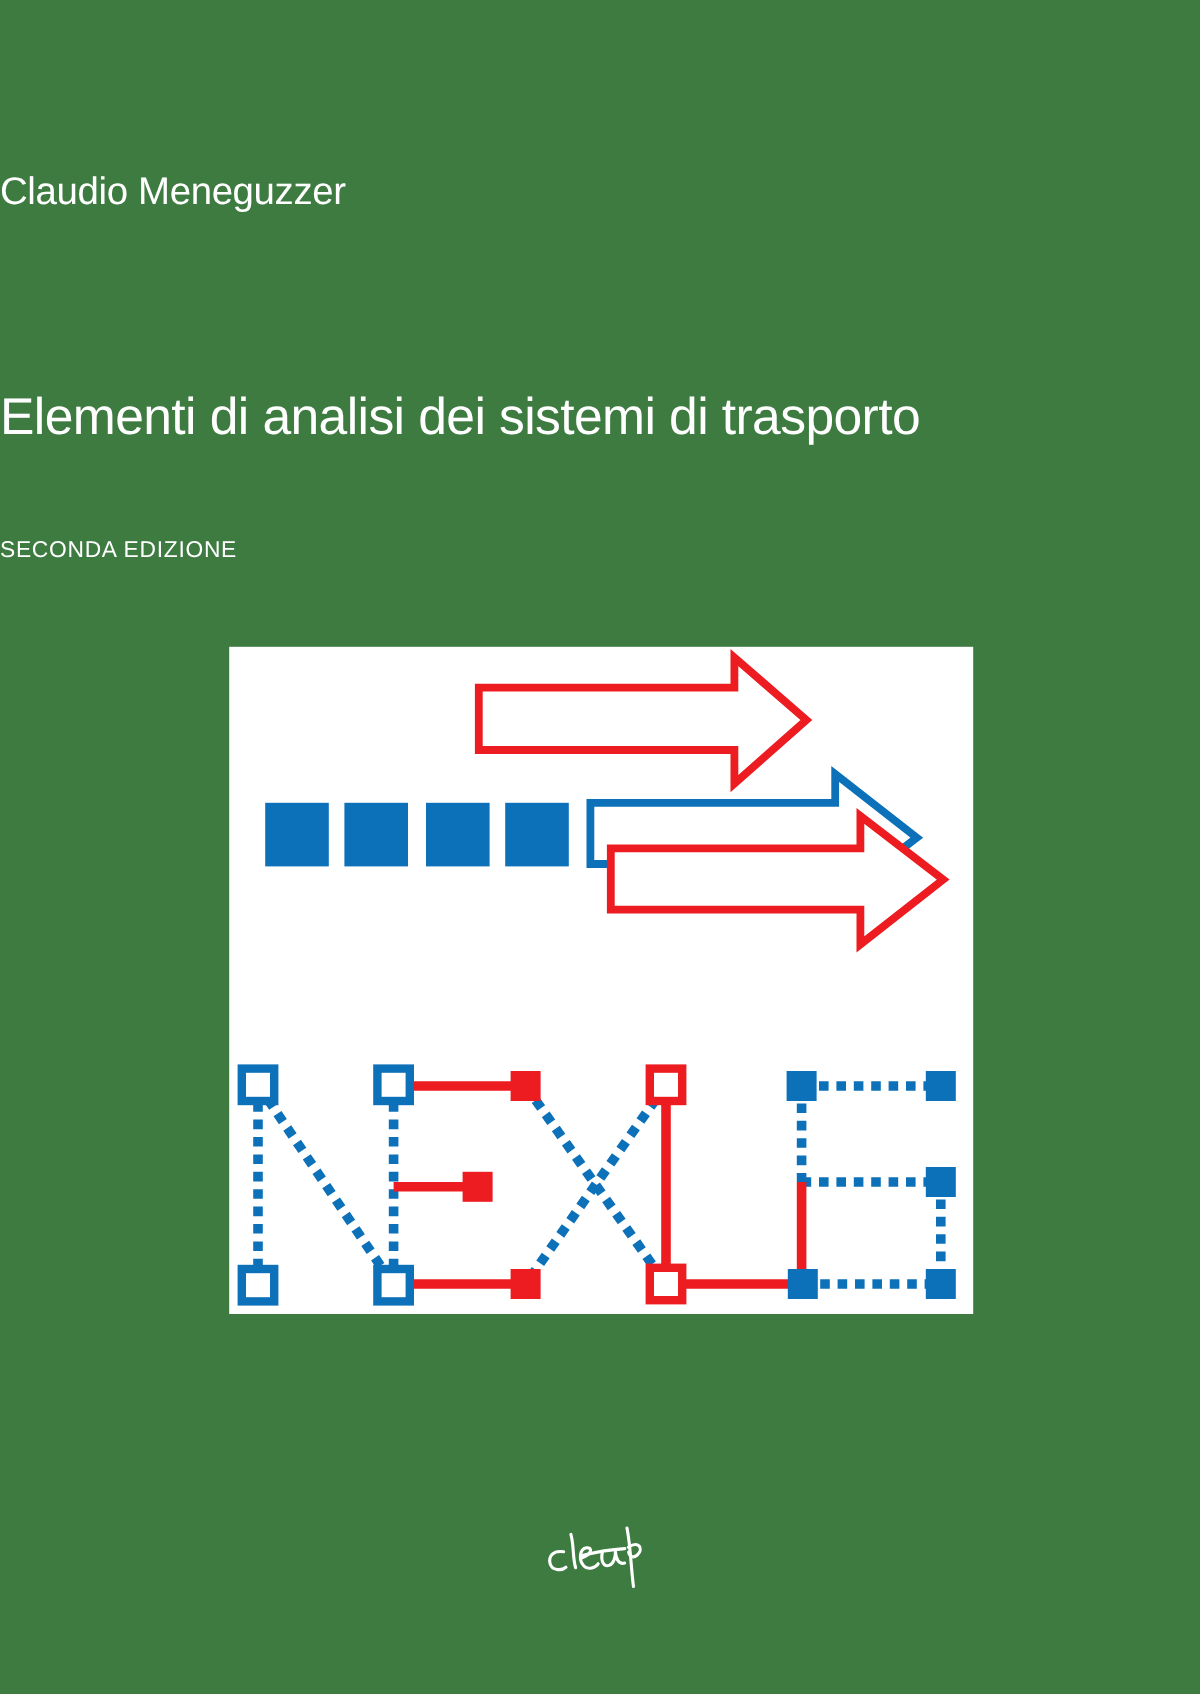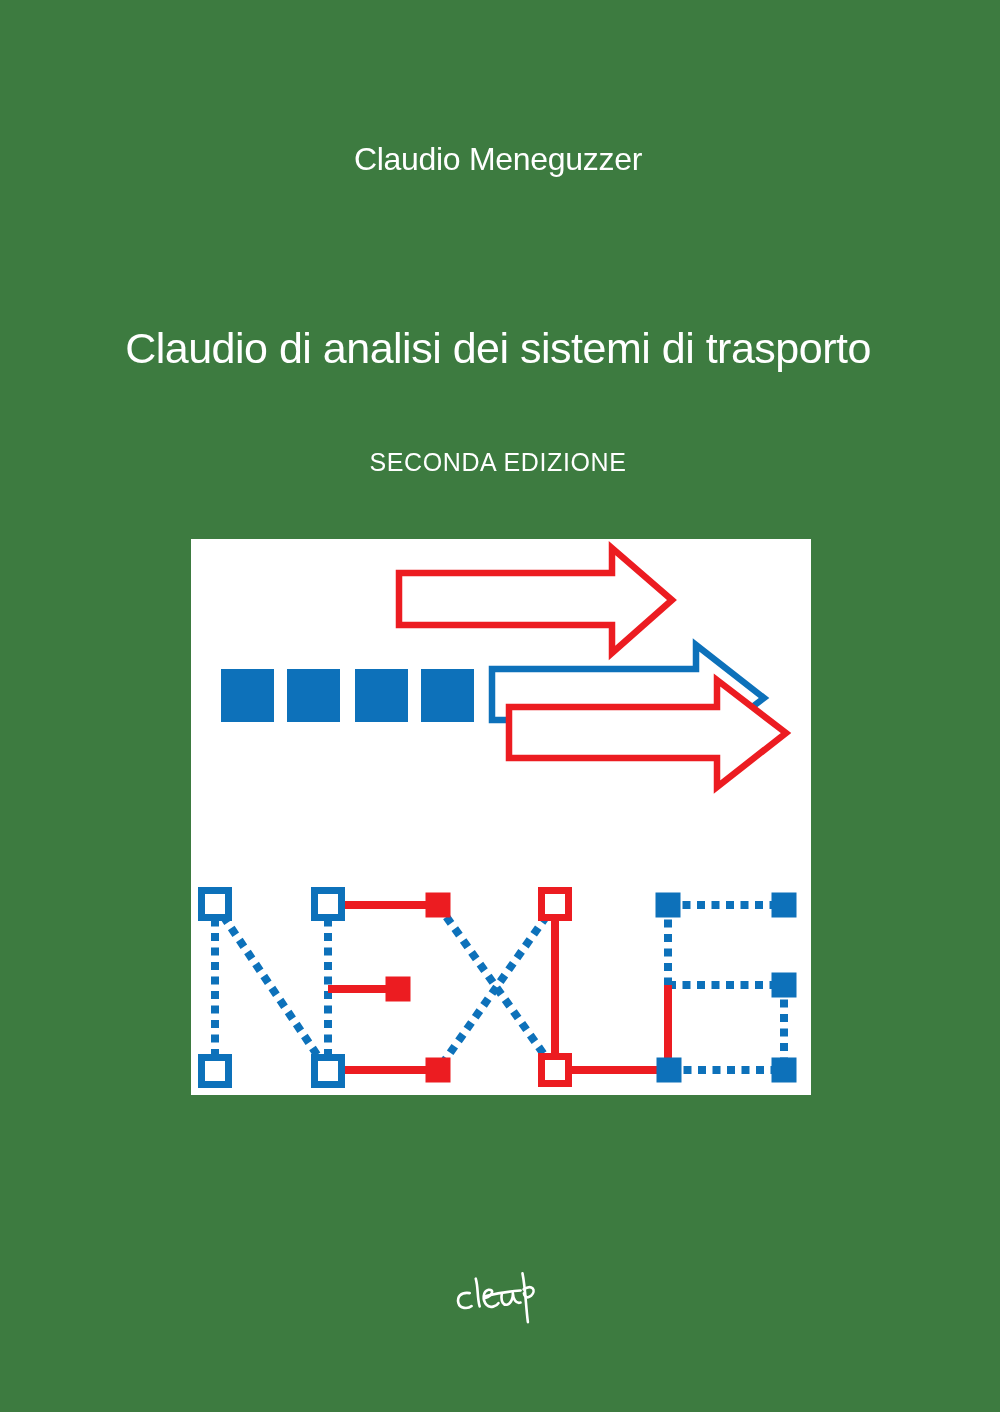--- a/index.html
+++ b/index.html
@@ -2,39 +2,39 @@
 <html><head>
 <meta charset="utf-8">
 <style>
   html,body{margin:0;padding:0}
   body{
     width:1000px;height:1412px;position:relative;overflow:hidden;
     background:#3d7b40;
     font-family:"Liberation Sans", sans-serif;
   }
   .cover{position:absolute;left:0;top:0;width:1000px;height:1412px}
-  .txt{position:absolute;left:0;width:996px;text-align:center;color:#ffffff;white-space:nowrap}
+  .txt{position:absolute;left:0;width:996px;text-align:left;color:#ffffff;white-space:nowrap}
   .author{top:141px;font-size:32px;letter-spacing:-0.3px;font-weight:400}
   .title{top:259px;font-size:55px;letter-spacing:-1.2px;font-weight:400}
   .subtitle{top:324px;font-size:43px;letter-spacing:-0.5px;font-weight:400}
-  .edition{top:448px;font-size:25px;letter-spacing:0.6px;font-weight:400}
+  .edition{top:448px;font-size:19px;letter-spacing:0.6px;font-weight:400}
   .panel{position:absolute;left:191px;top:539px;width:620px;height:556px;background:#ffffff}
   .panel svg{display:block}
   .logo{position:absolute;left:452px;top:1262px;width:96px;height:72px}
   .sr{position:absolute;width:1px;height:1px;overflow:hidden;clip:rect(0 0 0 0);white-space:nowrap}
 </style>
 </head>
 <body>
 
 <div class="cover">
 
   <div class="txt author">Claudio Meneguzzer</div>
 
 
-  <div class="txt subtitle">Claudio di analisi dei sistemi di trasporto</div>
+  <div class="txt subtitle">Elementi di analisi dei sistemi di trasporto</div>
 
   <div class="txt edition">SECONDA EDIZIONE</div>
 
   <div class="panel">
     <svg id="cover-art" viewBox="0 0 620 556" width="620" height="556">
         <polygon points="208,34 421,34 421,9 481,61 421,114 421,86 208,86" fill="#ffffff" stroke="#ec1c21" stroke-width="6.5"></polygon>
         <polygon points="301,130 505,130 505,106 573,159 505,211 505,181 301,181" fill="#ffffff" stroke="#0d71ba" stroke-width="6.5"></polygon>
         <polygon points="318,168 526,168 526,141 595,194 526,248 526,219 318,219" fill="#ffffff" stroke="#ec1c21" stroke-width="6.5"></polygon>
         <rect x="30" y="130" width="53" height="53" fill="#0d71ba"></rect>
         <rect x="96" y="130" width="53" height="53" fill="#0d71ba"></rect>

